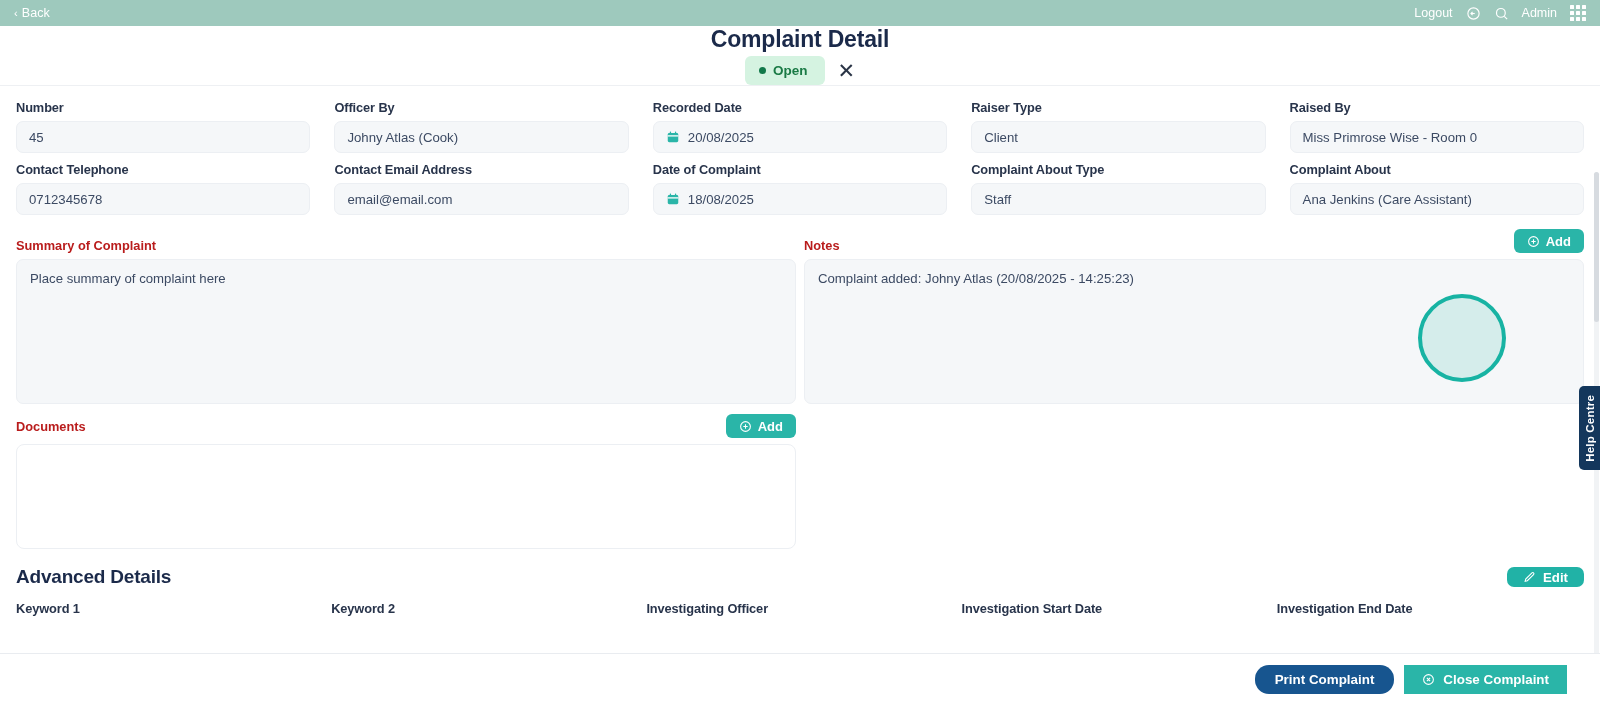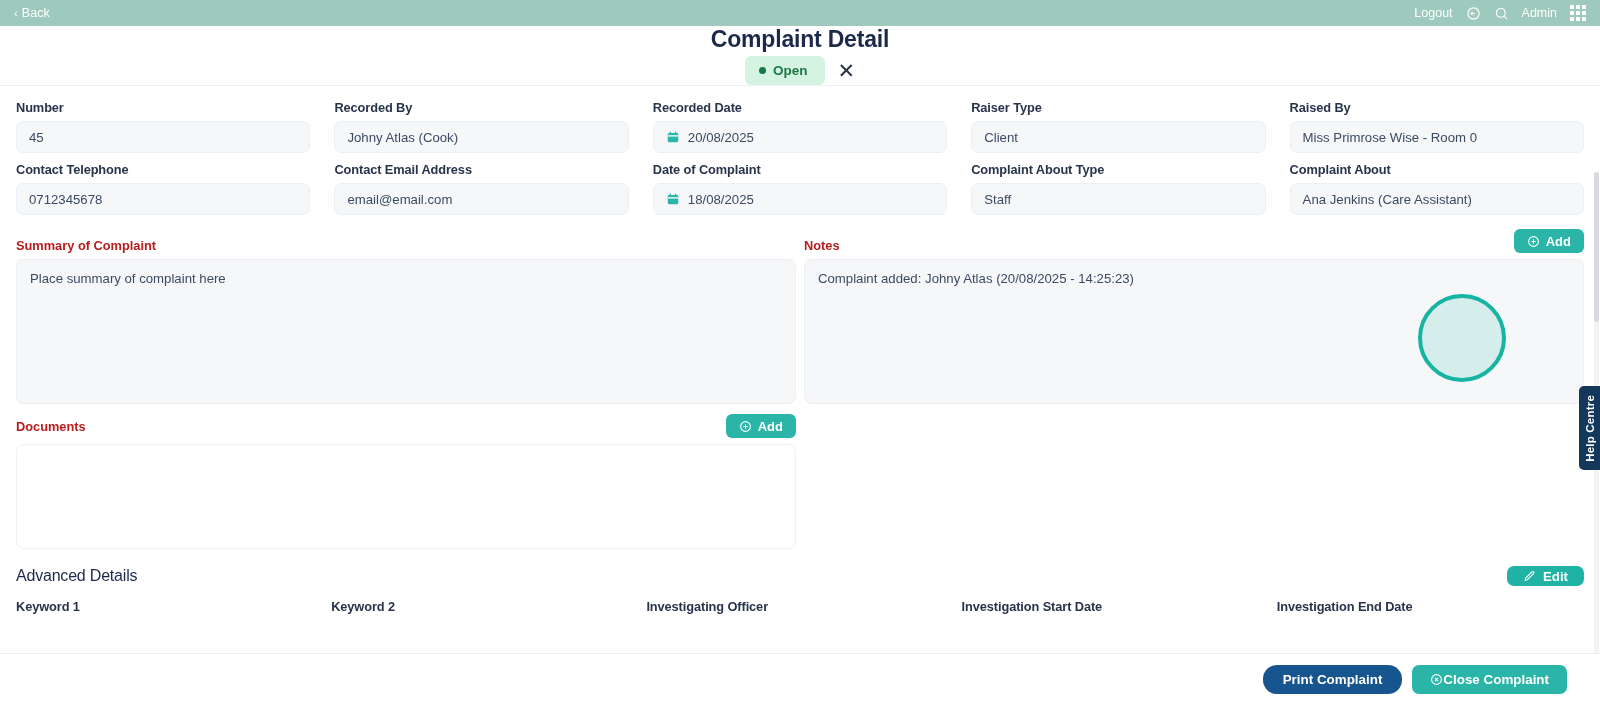--- a/index.html
+++ b/index.html
@@ -74,21 +74,21 @@
   }
   .circ { width: 13px; height: 13px; }
 
   
   .docs-row { margin-top: 10px; width: calc(50% - 4px); position: relative; }
   .docs-head { display: flex; align-items: center; justify-content: space-between; }
   .docs-box { border: 1px solid #eceff3; border-radius: 8px; height: 105px; background: #fff; margin-top: 6px; }
 
   
   .adv-head { display: flex; align-items: center; justify-content: space-between; margin-top: 17px; }
-  .adv-title { font-size: 16px; font-weight: 400; color: #1b2a4a; letter-spacing: -.2px; }
+  .adv-title { font-size: 19px; font-weight: 700; color: #1b2a4a; letter-spacing: -.2px; }
   .adv-labels { display: grid; grid-template-columns: repeat(5, 1fr); column-gap: 8px; margin-top: 13px; }
   .adv-labels .flabel { margin-bottom: 0; }
 
   
   .ring {
     position: absolute; left: 1418px; top: 208px; width: 88px; height: 88px;
     border: 4px solid #17b3a3; border-radius: 50%;
     background: rgba(170, 224, 216, .42); pointer-events: none; z-index: 5;
   }
   .notes-add-wrap { position: relative; z-index: 6; }
@@ -111,23 +111,23 @@
     position: absolute; left: 0; bottom: 0; width: 1600px; height: 52px;
     background: #fff; border-top: 1px solid #e9ecf0;
     display: flex; align-items: center; justify-content: flex-end; gap: 10px;
     padding-right: 33px; z-index: 9;
   }
   .btn-print {
     background: #17558f; color: #fff; border: none; border-radius: 14px;
     height: 29px; padding: 0 20px; font-size: 13.4px; font-weight: 700; cursor: pointer;
   }
   .btn-close-c {
-    background: #2ab5a8; color: #fff; border: none; border-radius: 7px;
+    background: #2ab5a8; color: #fff; border: none; border-radius: 0;
     height: 29px; padding: 0 18px; font-size: 13.4px; font-weight: 700;
-    display: inline-flex; align-items: center; cursor: pointer;
+    display: inline-flex; align-items: center; gap: 8px; cursor: pointer;
   }
 </style>
 </head>
 <body>
 
 <div class="screen">
 
   <div class="topnav">
     <div class="nav-back">
       <span class="chev">‹</span>
@@ -178,21 +178,21 @@
     <div class="content">
 
       <div class="grid5">
         <div class="field">
           <div class="flabel">Number</div>
           <div class="fbox">
             <span>45</span>
           </div>
         </div>
         <div class="field">
-          <div class="flabel">Recorded By</div>
+          <div class="flabel">Officer By</div>
           <div class="fbox">
             <span>Johny Atlas (Cook)</span>
           </div>
         </div>
         <div class="field">
           <div class="flabel">Recorded Date</div>
           <div class="fbox">
             <svg class="cal-ico" viewBox="0 0 24 24" fill="#2ab5a8">
               <rect x="3" y="5" width="18" height="16" rx="2.5"></rect>
               <rect x="3" y="9" width="18" height="2.2" fill="#ffffff"></rect>

